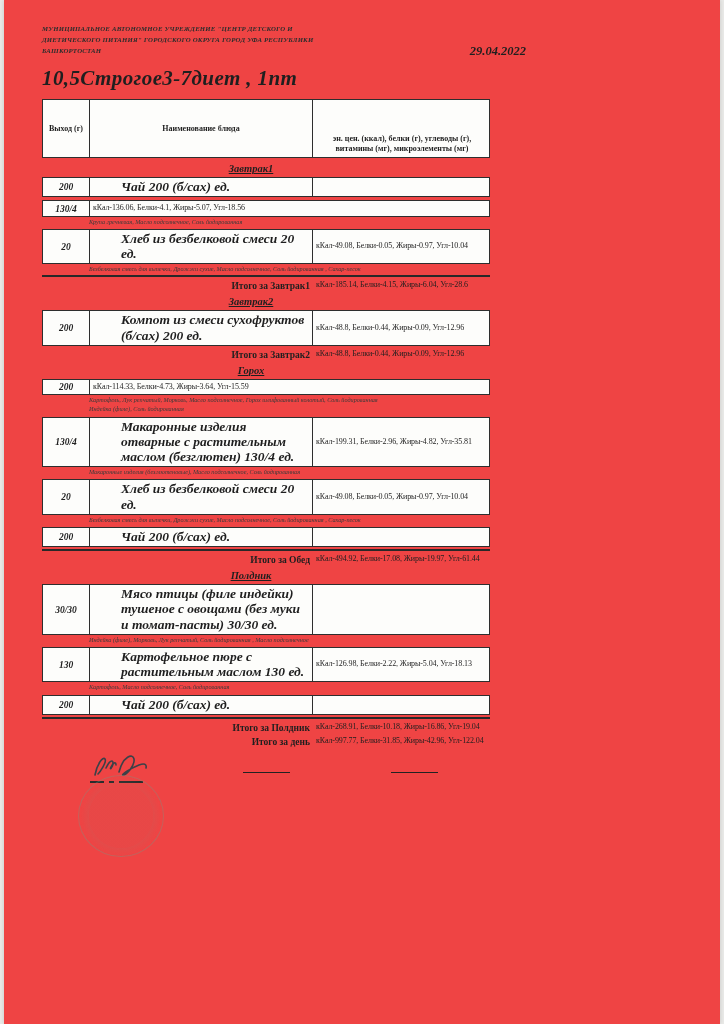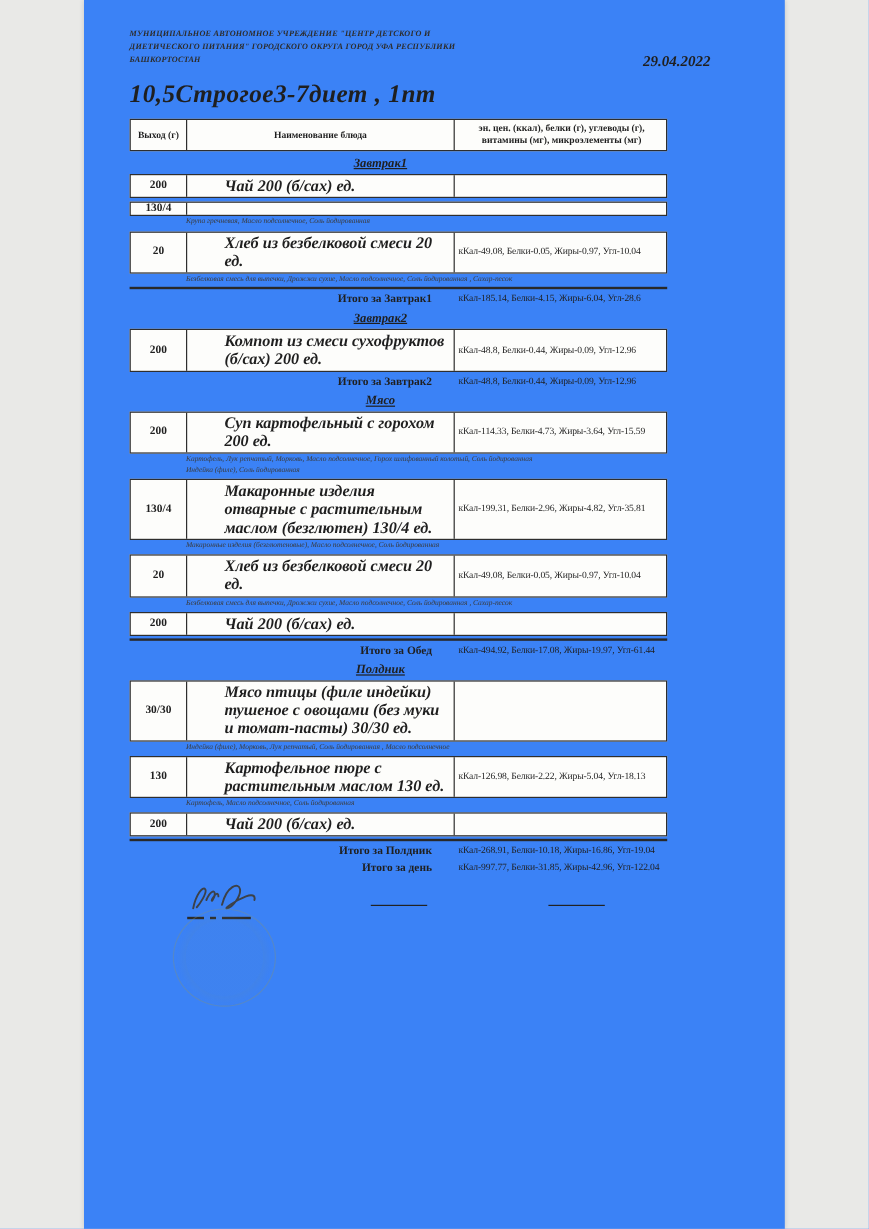--- a/index.html
+++ b/index.html
@@ -1,47 +1,47 @@
 <!DOCTYPE html>
 <html><head>
 <meta charset="utf-8">
 <style>
   html,body{margin:0;padding:0;}
   body{background:#e9e9e7;font-family:"Liberation Serif",serif;}
-  .page{position:relative;width:584px;height:1024px;background:#3b82f6;margin:0 auto;
+  .page{position:relative;width:716px;height:1024px;background:#ef4444;margin:0 auto;
         overflow:hidden;color:#1f1f1f;box-shadow:0 0 4px rgba(0,0,0,.15);}
   .content{position:absolute;left:38px;top:24px;width:448px;}
 
   
   .org{width:272px;font-size:6.8px;line-height:1.6;font-style:italic;font-weight:bold;
        color:#2d2d2d;letter-spacing:.2px;}
   .doc-date{position:absolute;left:388px;top:20px;width:96px;text-align:right;
        font-weight:bold;font-style:italic;font-size:12.5px;}
   .doc-title{font-weight:bold;font-style:italic;font-size:21px;
        letter-spacing:.4px;margin:9px 0 8px 0;}
 
   
   .tbl-header,.row-box{display:grid;grid-template-columns:47px 223px 178px;
        border:1.6px solid #2e2e2e;background:#fdfdfb;}
   .tbl-header{margin-top:2px;}
   .th{padding:2px 3px;font-weight:bold;font-size:8px;display:flex;align-items:center;justify-content:center;}
   .th-out,.th-name{border-right:1.4px solid #2e2e2e;}
-  .th-nutr{flex-direction:column;line-height:1.35;text-align:center;}
+  .th-nutr{flex-direction:column;line-height:1.35;text-align:center;margin-top:32px;}
   .row-box{margin-top:3px;}
   .cell-out{border-right:1.4px solid #2e2e2e;display:flex;align-items:center;justify-content:center;
-       font-weight:bold;font-size:9.5px;}
+       font-weight:bold;font-style:italic;font-size:9.5px;}
   .cell-name{border-right:1.4px solid #2e2e2e;padding:1px 5px 2px 5px;font-weight:bold;
        font-style:italic;font-size:13.5px;line-height:1.13;margin-left:26px;}
   .cell-nutr{padding:2px 3px;font-size:8px;line-height:1.3;display:flex;flex-direction:column;
        justify-content:center;letter-spacing:-.1px;}
   .ingredients{margin:1px 0 0 47px;font-style:italic;font-size:6.2px;color:#3a3a3a;line-height:1.3;}
   .rule{border-top:2px solid #282828;margin-top:2px;}
   .section-title{text-align:center;font-weight:bold;font-style:italic;text-decoration:underline;
        font-size:10.5px;margin:5px 0 1px 0;transform:translateX(-15px);}
-  .total-row{display:grid;grid-template-columns:1fr 174px;column-gap:22px;margin:3px 0 1px 0;}
+  .total-row{display:grid;grid-template-columns:1fr 174px;column-gap:6px;margin:3px 0 1px 0;}
   .total-label{text-align:right;font-weight:bold;font-size:9.5px;padding-top:1px;white-space:nowrap;}
   .total-value{font-size:8px;line-height:1.3;letter-spacing:-.1px;}
 
   
   .footer{position:relative;height:130px;margin-top:4px;}
   .signature-block{position:absolute;left:46px;top:0;}
   .sig-dashes{display:flex;gap:5px;margin:-4px 0 0 2px;}
   .sig-dashes span{display:block;height:2px;background:#2b2b2b;}
   .d1{width:14px;}.d2{width:5px;}.d3{width:24px;}
   .stamp{position:absolute;left:36px;top:24px;width:84px;height:80px;border-radius:50%;
@@ -75,20 +75,21 @@
 
     <div>
       <div class="section-title">Завтрак1</div>
       <div class="row-box">
         <div class="cell-out">200</div>
         <div class="cell-name">Чай 200 (б/сах) ед.</div>
         <div class="cell-nutr"></div>
       </div>
       <div class="row-box">
         <div class="cell-out">130/4</div>
+        <div class="cell-nutr">кКал-136.06, Белки-4.1, Жиры-5.07, Угл-18.56</div>
       </div>
       <div class="ingredients">Крупа гречневая, Масло подсолнечное, Соль йодированная</div>
       <div class="row-box">
         <div class="cell-out">20</div>
         <div class="cell-name">Хлеб из безбелковой смеси 20 ед.</div>
         <div class="cell-nutr">кКал-49.08, Белки-0.05, Жиры-0.97, Угл-10.04</div>
       </div>
       <div class="ingredients">Безбелковая смесь для выпечки, Дрожжи сухие, Масло подсолнечное, Соль йодированная , Сахар-песок</div>
       <div class="rule"></div>
       <div class="total-row">
@@ -104,24 +105,23 @@
         <div class="cell-name">Компот из смеси сухофруктов (б/сах) 200 ед.</div>
         <div class="cell-nutr">кКал-48.8, Белки-0.44, Жиры-0.09, Угл-12.96</div>
       </div>
       <div class="total-row">
         <div class="total-label">Итого за Завтрак2</div>
         <div class="total-value">кКал-48.8, Белки-0.44, Жиры-0.09, Угл-12.96</div>
       </div>
     </div>
 
     <div>
-      <div class="section-title">Мясо</div>
+      <div class="section-title">Горох</div>
       <div class="row-box">
         <div class="cell-out">200</div>
-        <div class="cell-name">Суп картофельный с горохом 200 ед.</div>
         <div class="cell-nutr">кКал-114.33, Белки-4.73, Жиры-3.64, Угл-15.59</div>
       </div>
       <div class="ingredients">Картофель, Лук репчатый, Морковь, Масло подсолнечное, Горох шлифованный колотый, Соль йодированная</div>
       <div class="ingredients">Индейка (филе), Соль йодированная</div>
       <div class="row-box">
         <div class="cell-out">130/4</div>
         <div class="cell-name">Макаронные изделия отварные с растительным маслом (безглютен) 130/4 ед.</div>
         <div class="cell-nutr">кКал-199.31, Белки-2.96, Жиры-4.82, Угл-35.81</div>
       </div>
       <div class="ingredients">Макаронные изделия (безглютеновые), Масло подсолнечное, Соль йодированная</div>

